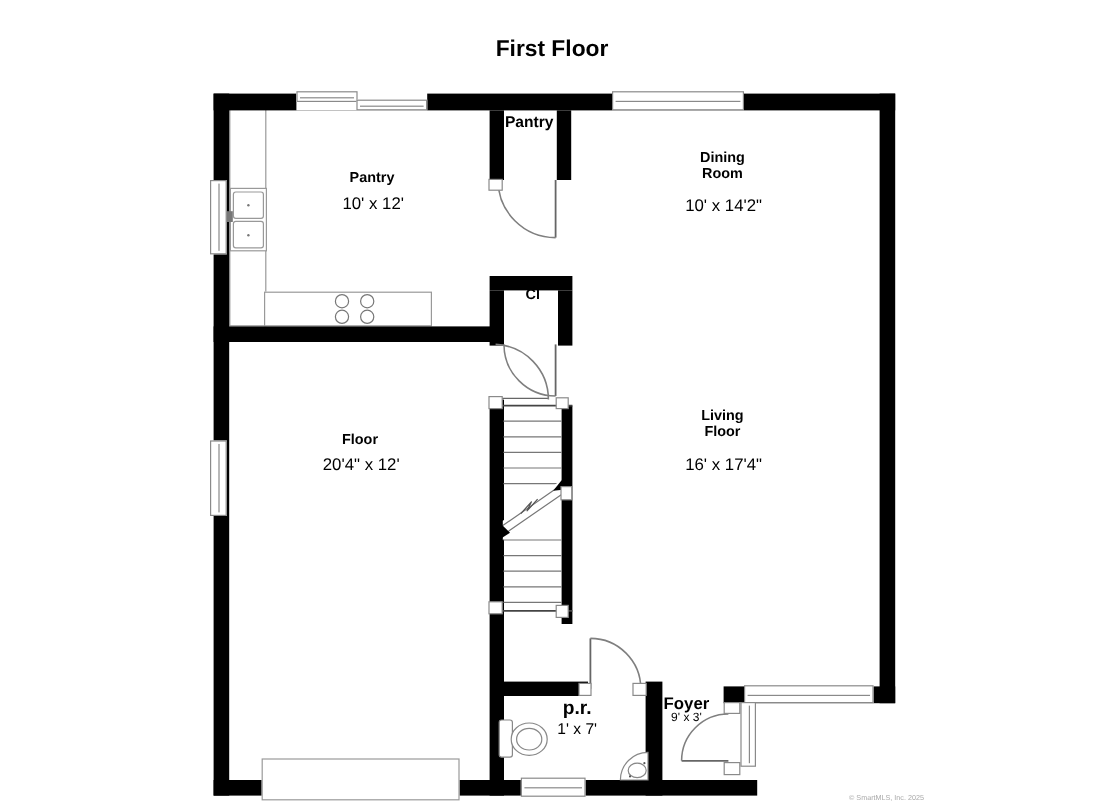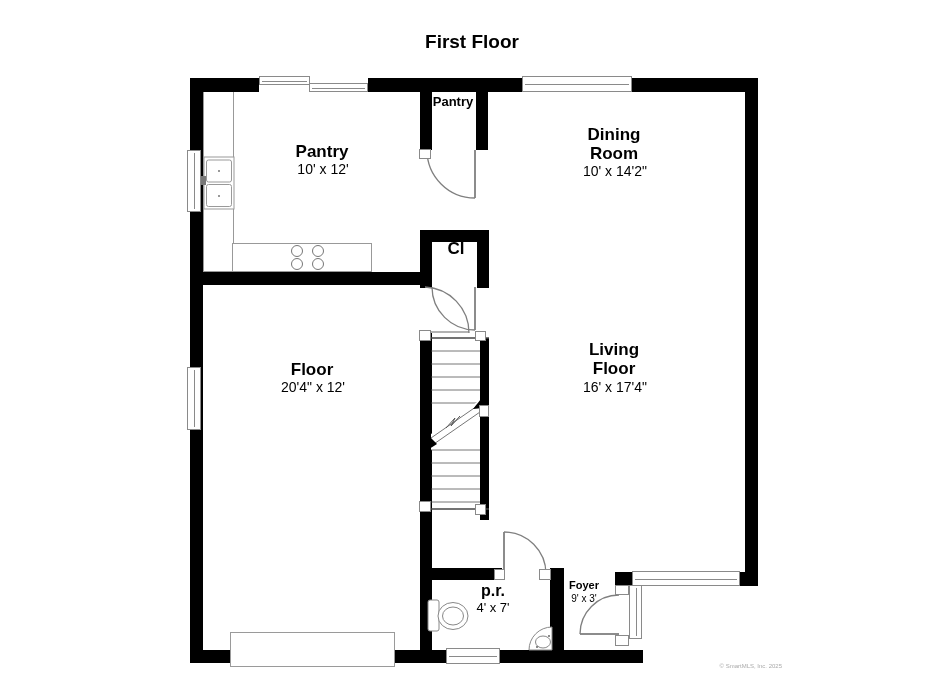--- a/index.html
+++ b/index.html
@@ -1,36 +1,36 @@
 <!DOCTYPE html>
 <html><head>
 <meta charset="utf-8">
 <style>
   html,body{margin:0;padding:0;background:#fff;}
   #canvas{
     position:relative;width:772px;height:676px;background:#fff;overflow:hidden;
-    font-family:"Liberation Sans", sans-serif;color:#000;margin-left:12px;
+    font-family:"Liberation Sans", sans-serif;color:#000;
   }
   .w{position:absolute;background:#000;}
   .win{position:absolute;background:#fff;border:1px solid #8a8a8a;box-sizing:border-box;}
   .win-h::before{content:"";position:absolute;left:2px;right:2px;top:50%;height:1px;background:#8a8a8a;}
   .win-v::before{content:"";position:absolute;top:2px;bottom:2px;left:50%;width:1px;background:#8a8a8a;}
   .eraser{position:absolute;background:#fff;}
   .counter{position:absolute;background:#fff;border:1px solid #999;box-sizing:border-box;}
   .gdoor{position:absolute;background:#fff;border:1px solid #9a9a9a;box-sizing:border-box;}
   .region{position:absolute;}
   .overlay{position:absolute;left:0;top:0;}
   .lbl{position:absolute;transform:translateX(-50%);text-align:center;white-space:pre-line;line-height:1.12;}
   .name{font-weight:bold;}
   .title{font-size:19px;font-weight:bold;}
-  .f17{font-size:17px;}
+  .f17{font-size:12px;}
   .f16{font-size:16px;}
   .f14{font-size:14px;text-align:center;}
   .f13{font-size:13px;}
-  .f12{font-size:11px;}
+  .f12{font-size:14px;}
   .f10{font-size:10px;}
   .watermark{position:absolute;right:2px;top:663px;font-size:6px;color:#aaa;transform:none;}
 </style>
 </head>
 <body>
 
 <div id="canvas">
 
   <div class="region" style="left:191px;top:92px;width:217px;height:180px;"></div>
   <div class="region" style="left:420px;top:92px;width:44px;height:58px;"></div>
@@ -168,19 +168,19 @@
   <div class="lbl name f17" style="left:444px;top:239px;">Cl</div>
 
   <div class="lbl name f17" style="left:300px;top:360px;">Floor</div>
   <div class="lbl f14" style="left:301px;top:380px;">20'4" x 12'</div>
 
   <div class="lbl name f17" style="left:602px;top:340px;">Living
 Floor</div>
   <div class="lbl f14" style="left:603px;top:380px;">16' x 17'4"</div>
 
   <div class="lbl name f16" style="left:481px;top:582px;">p.r.</div>
-  <div class="lbl f13" style="left:481px;top:601px;">4' x 7'</div>
+  <div class="lbl f13" style="left:481px;top:601px;">1' x 7'</div>
 
   <div class="lbl name f12" style="left:572px;top:579px;">Foyer</div>
   <div class="lbl f10" style="left:572px;top:593px;">9' x 3'</div>
 
   <div class="watermark">© SmartMLS, Inc. 2025</div>
 </div>
 
 </body></html>

